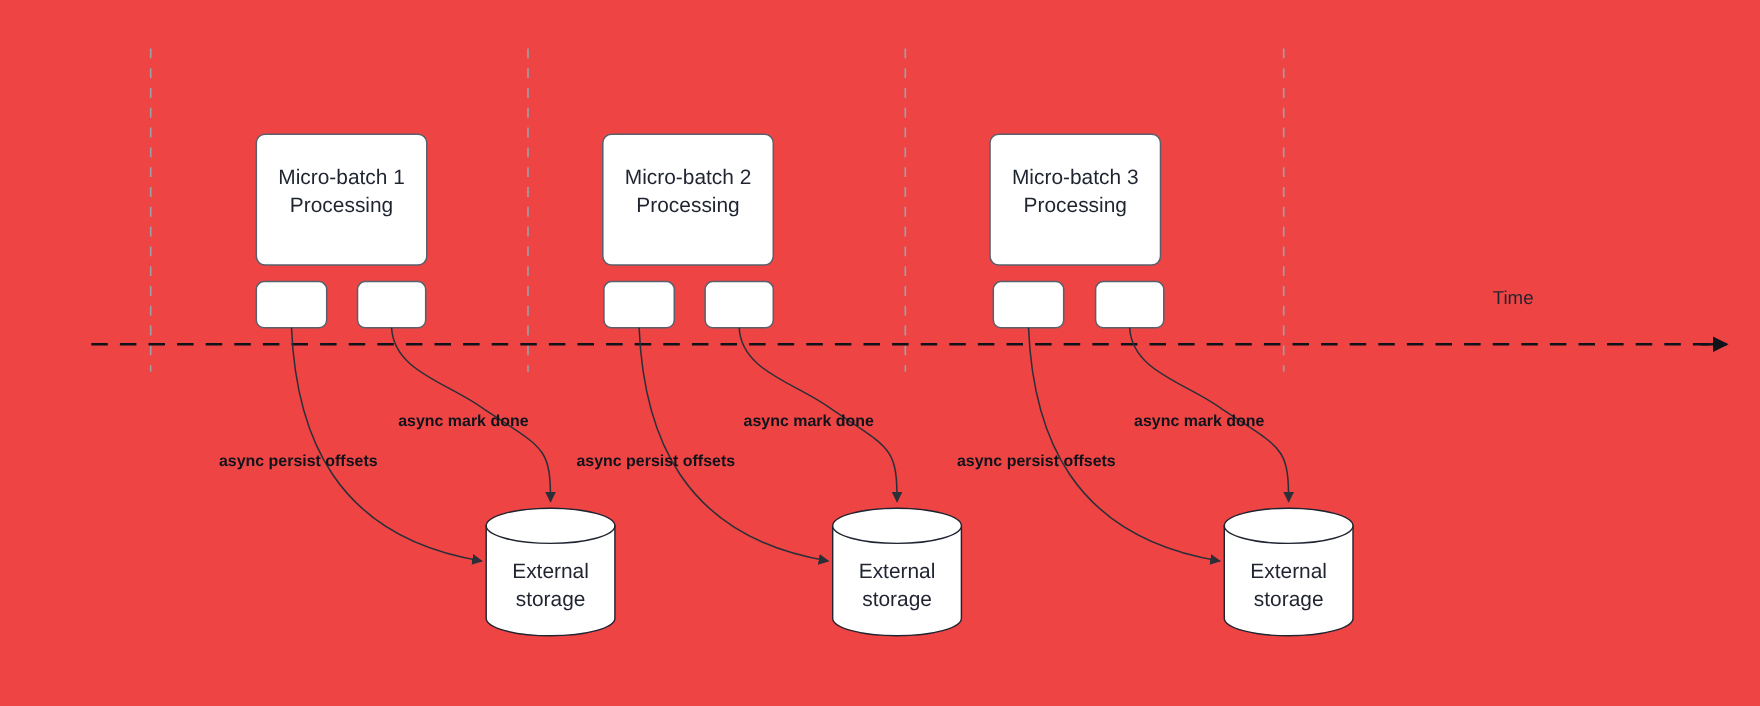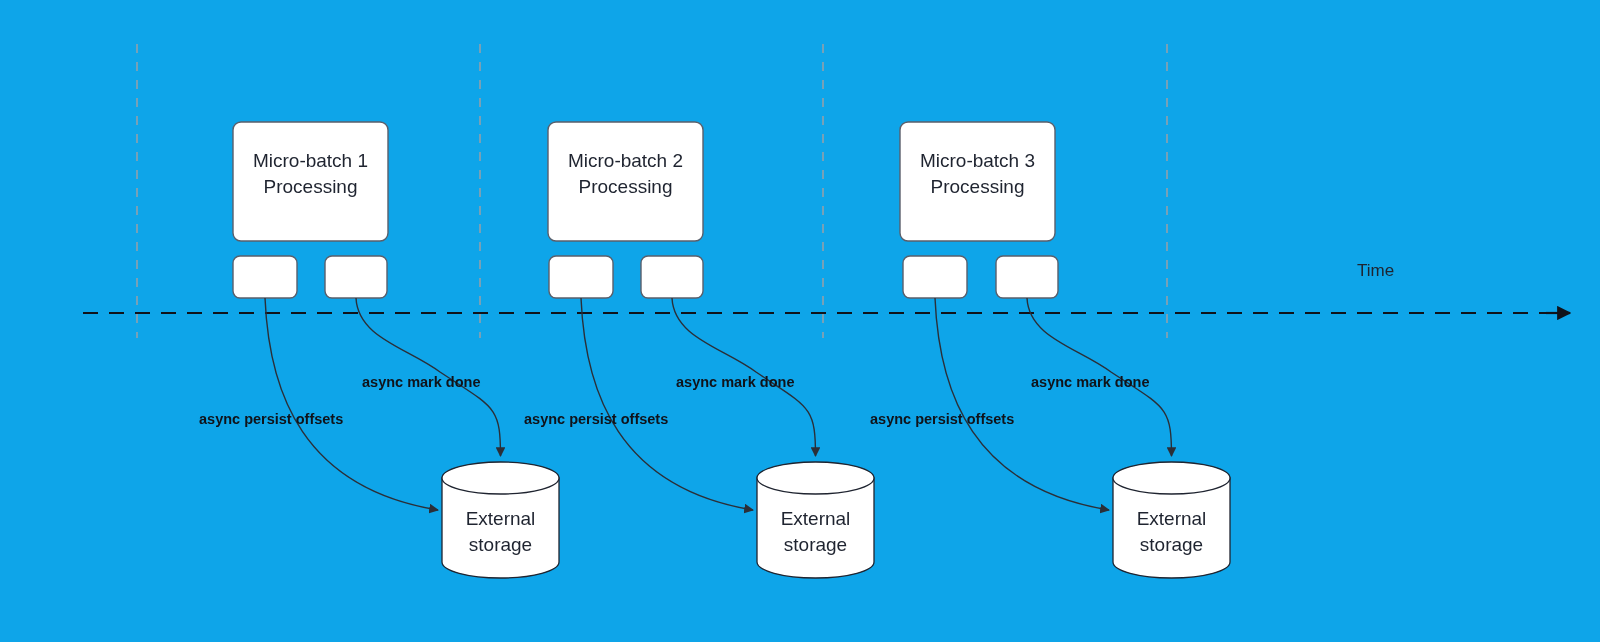--- a/index.html
+++ b/index.html
@@ -7,21 +7,21 @@
     padding: 0;
     background: #ffffff;
   }
   body {
     font-family: "Liberation Sans", sans-serif;
   }
   #canvas {
     position: relative;
     width: 1600px;
     height: 642px;
-    background: #0ea5e9;
+    background: #ef4444;
     overflow: hidden;
   }
   #diagram-svg {
     position: absolute;
     left: 0;
     top: 0;
     width: 1600px;
     height: 642px;
   }
   .node-label {

